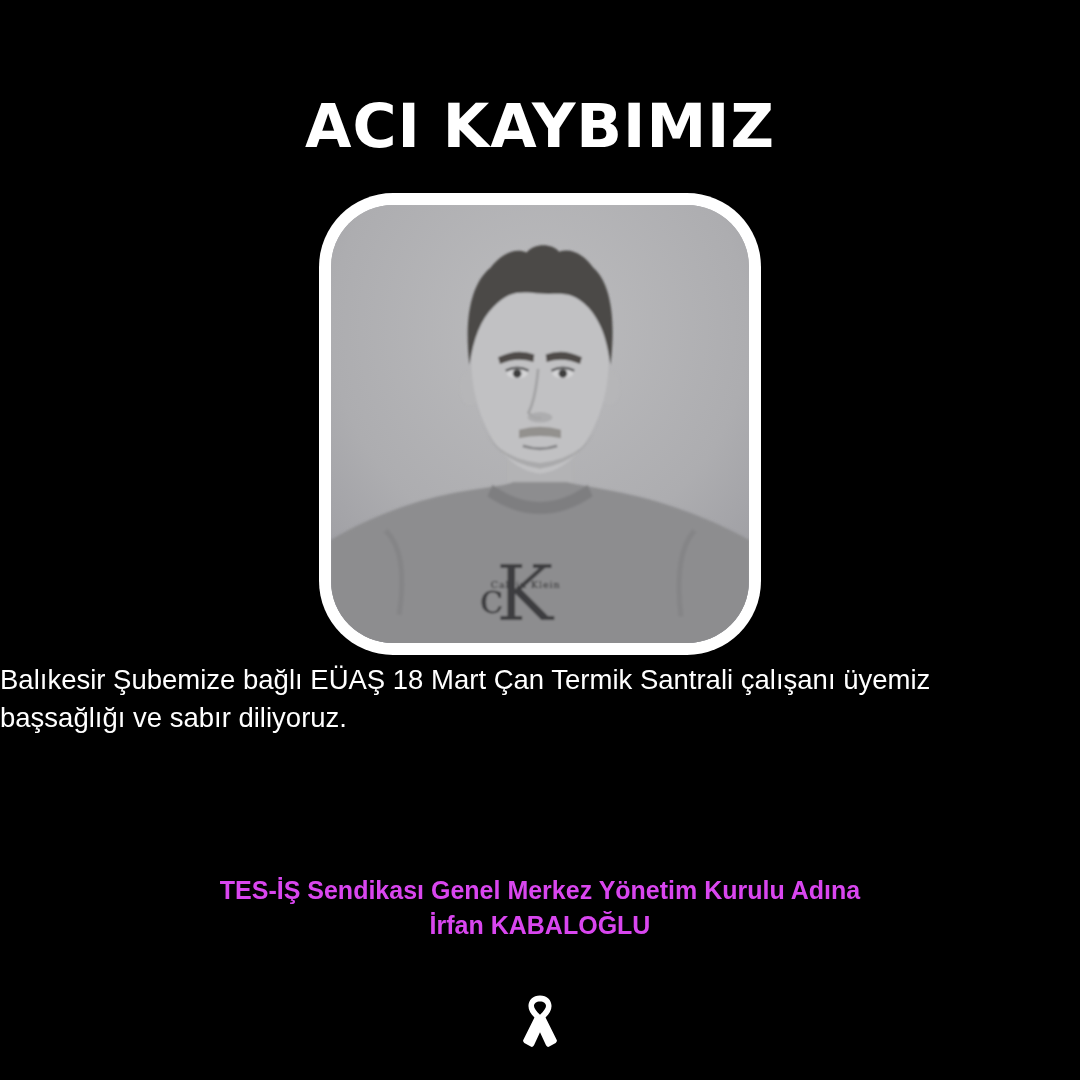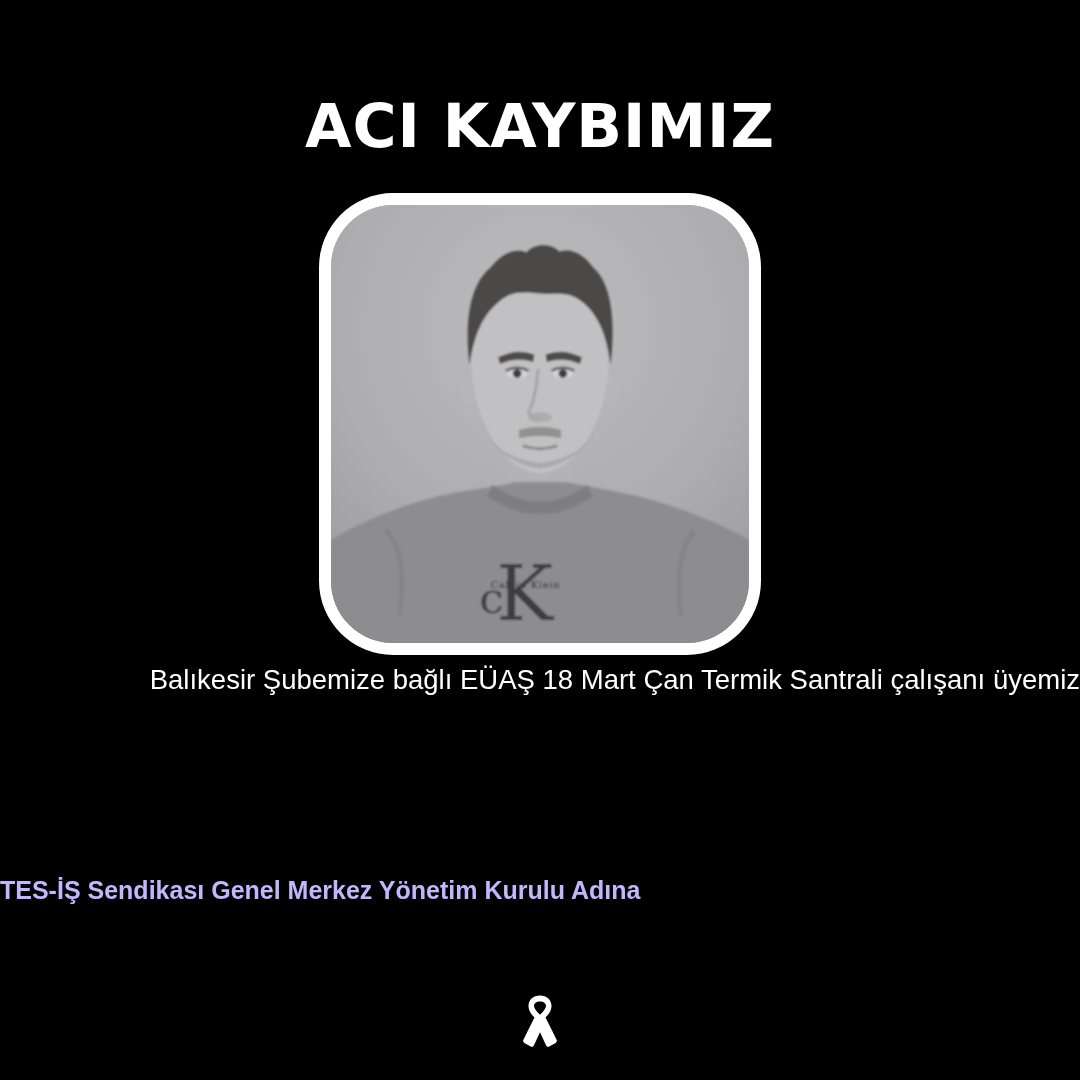--- a/index.html
+++ b/index.html
@@ -22,29 +22,29 @@
     position:absolute;left:319px;top:193px;width:442px;height:462px;
     background:#ffffff;border-radius:74px;padding:12px;box-sizing:border-box;
   }
   .photo-inner{
     width:100%;height:100%;border-radius:62px;overflow:hidden;background:#a9a9ac;
   }
   .photo-inner svg{display:block;width:100%;height:100%}
 
   .obituary{
     position:absolute;top:661px;left:0;width:100%;
-    text-align:right;font-size:27.5px;line-height:38px;font-weight:400;
+    text-align:left;font-size:27.5px;line-height:38px;font-weight:400;
     color:#ffffff;
   }
   .obituary .line{white-space:nowrap}
 
   .signature{
     position:absolute;top:873px;left:0;width:100%;
-    text-align:left;font-size:25px;line-height:35px;font-weight:bold;
-    color:#c4b5fd;
+    text-align:center;font-size:25px;line-height:35px;font-weight:bold;
+    color:#d946ef;
   }
   .signature .line{white-space:nowrap}
 
   .ribbon{
     position:absolute;top:994px;left:50%;transform:translateX(-50%);
     width:48px;height:60px;
   }
   .ribbon svg{display:block;width:100%;height:100%}
 </style>
 </head>
@@ -107,24 +107,26 @@
           <text x="205" y="402" text-anchor="middle" font-family="DejaVu Serif,serif" font-size="10" letter-spacing="1" fill="#55555" opacity="0.8">Calvin Klein</text>
           <text x="182" y="428" text-anchor="end" font-family="DejaVu Serif,serif" font-size="46" fill="#3e3e40">c</text>
           <text x="174" y="436" font-family="DejaVu Serif,serif" font-size="80" fill="#3e3e40">K</text>
         </g>
       </svg>
     </div>
   </div>
 
   <div class="obituary">
     <div class="line">Balıkesir Şubemize bağlı EÜAŞ 18 Mart Çan Termik Santrali çalışanı üyemiz</div>
+    <div class="line">başsağlığı ve sabır diliyoruz.</div>
   </div>
 
   <div class="signature">
     <div class="line">TES-İŞ Sendikası Genel Merkez Yönetim Kurulu Adına</div>
+    <div class="line">İrfan KABALOĞLU</div>
   </div>
 
   <div class="ribbon">
     <svg viewBox="0 0 100 130">
       <path fill="#ffffff" fill-rule="evenodd" d="M50 3 C35 3 25 13 25 26 C25 35 30 43 38 51 L14 99 Q12 103 16 106 L30 114 Q34 116 37 111 L50 83 L63 111 Q66 116 70 114 L84 106 Q88 103 86 99 L62 51 C70 43 75 35 75 26 C75 13 65 3 50 3 Z
            M50 16 C58 16 63 20 63 26 C63 31 58 37 50 45 C42 37 37 31 37 26 C37 20 42 16 50 16 Z"></path>
     </svg>
   </div>
 
 </div>

